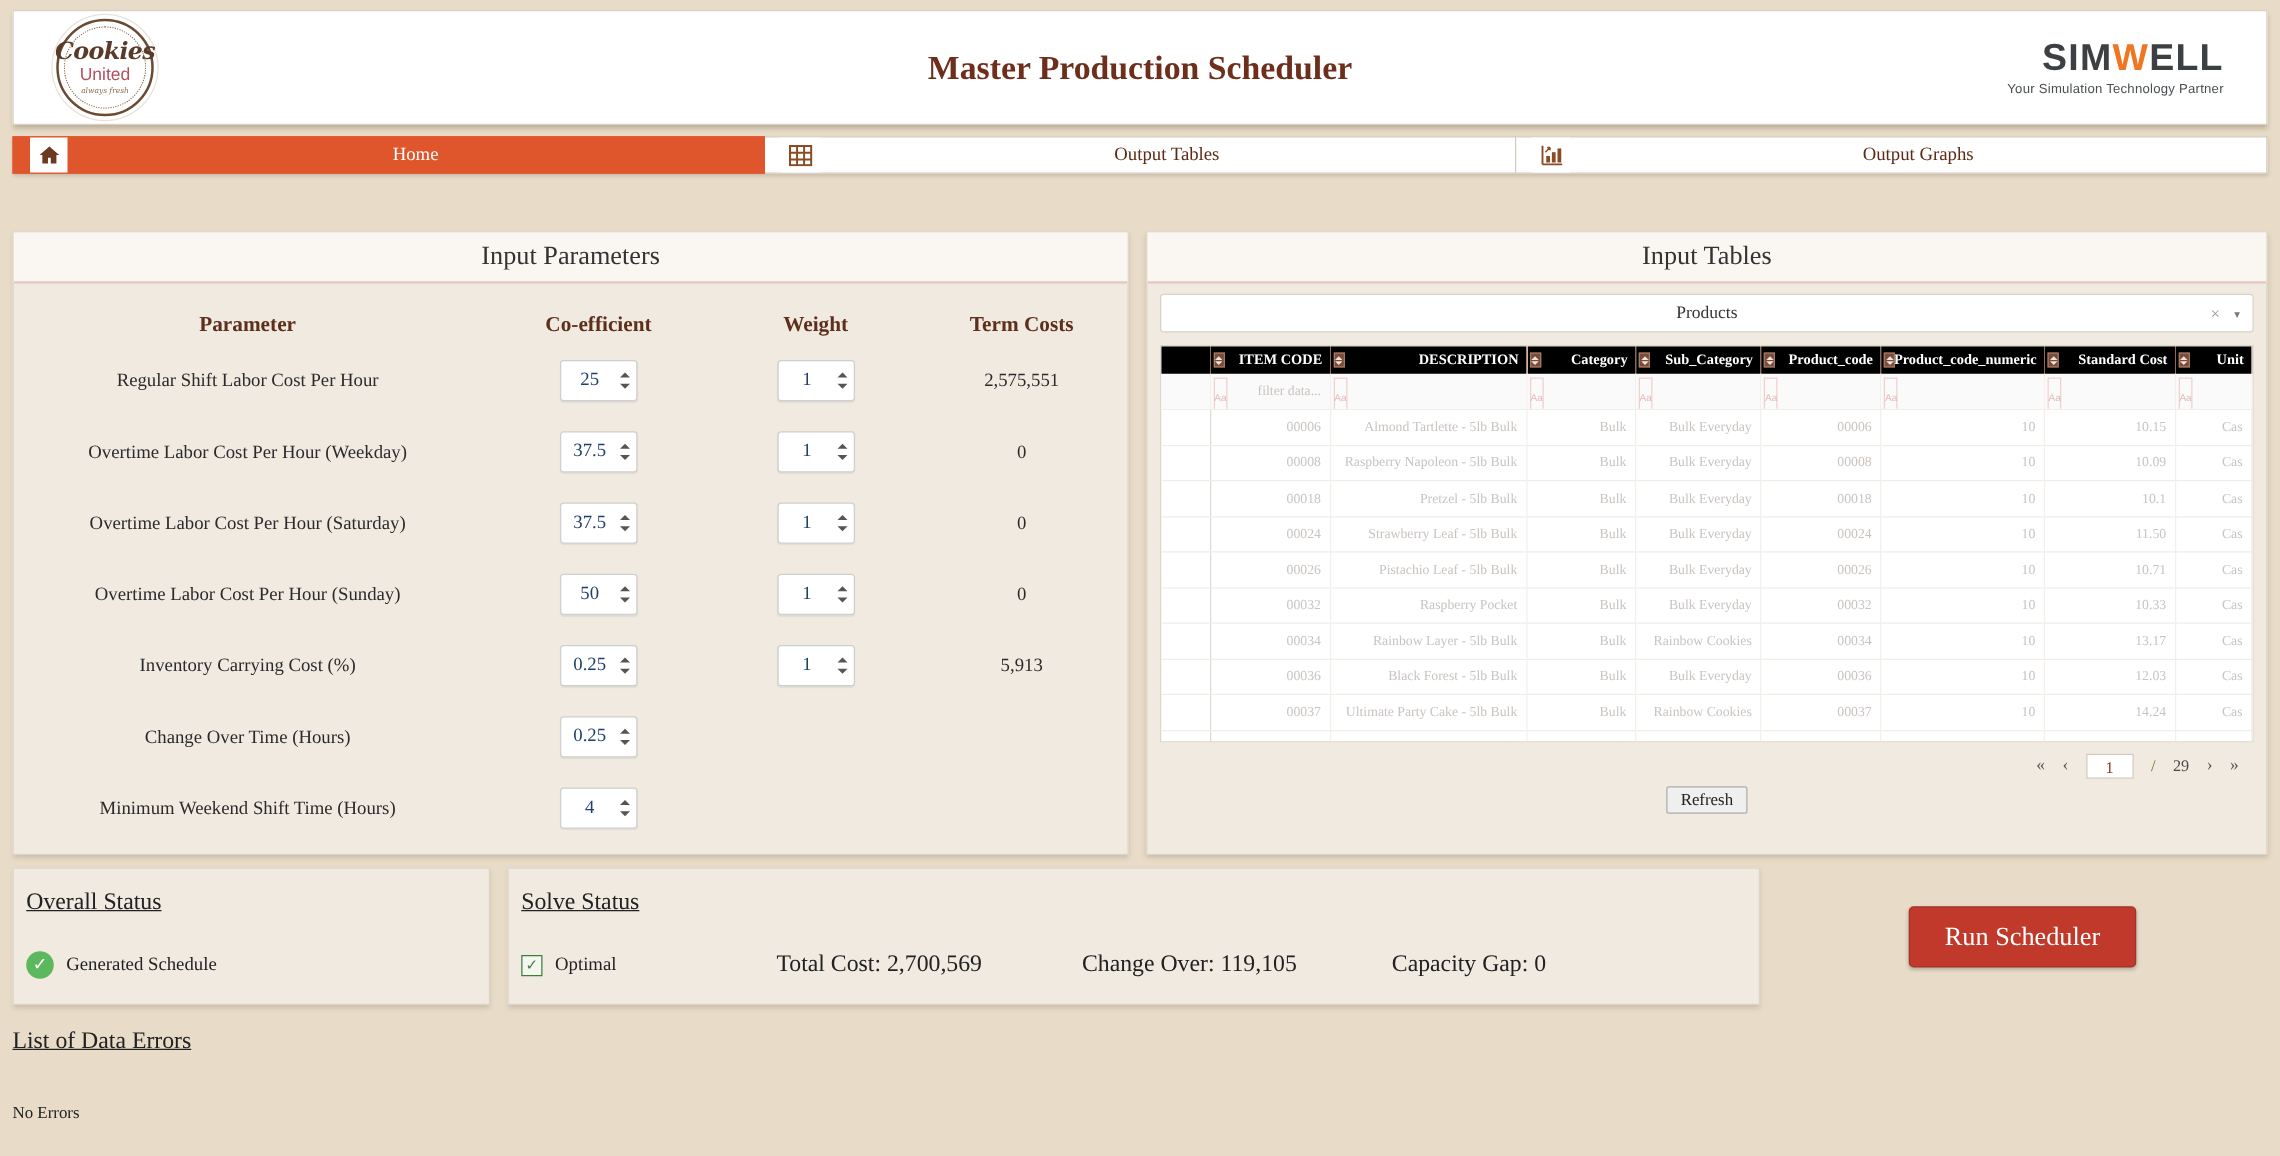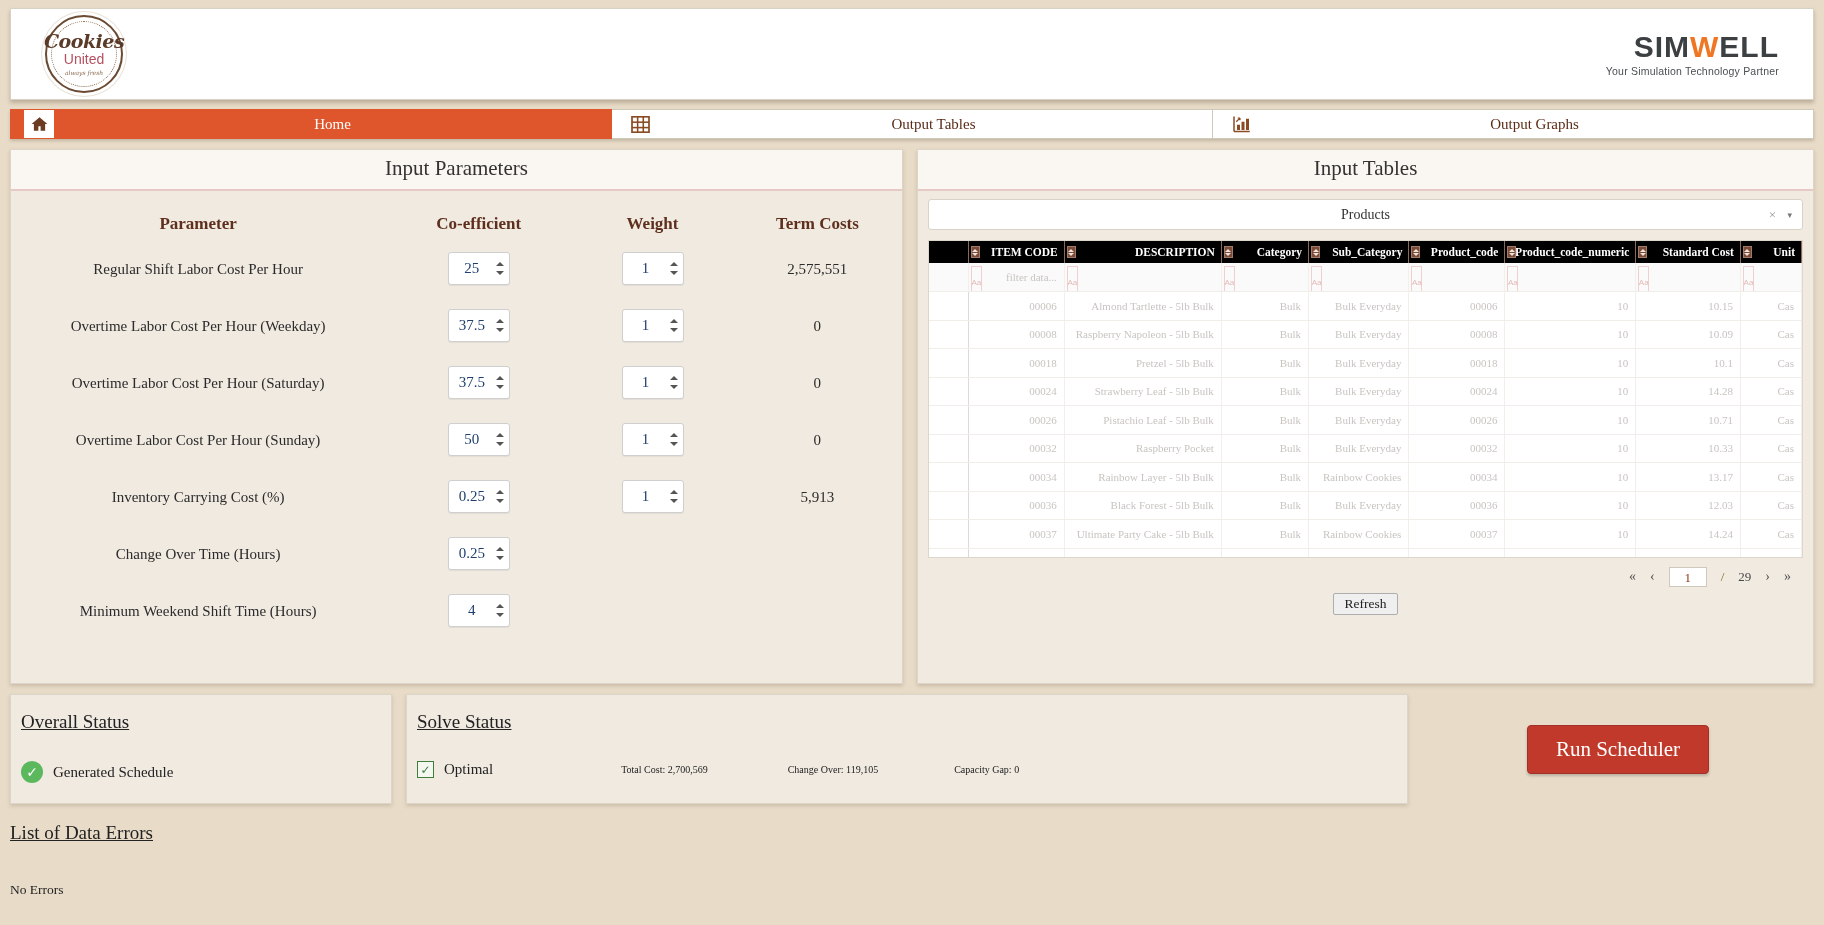--- a/index.html
+++ b/index.html
@@ -73,20 +73,21 @@
     font-family:"Liberation Serif", serif;
   }
   .nav-tab.active .nav-label { color:#fff; }
 
   
   .main { display:flex; margin:10px 10px 0 10px; gap:14px; height:535px; }
   .panel {
     background:#f0eae1;
     border:1px solid #ddd5c8;
     box-shadow:0 2px 4px rgba(90,70,50,.22);
+    margin-top:36px;
   }
   .panel-left  { width:893px; }
   .panel-right { flex:1; }
   .panel-title {
     background:#faf7f3; border-bottom:2px solid #e6c9c5;
     text-align:center; font-size:21px; color:#333; padding:6px 0 8px 0;
     font-family:"Liberation Serif", serif;
   }
 
   
@@ -199,21 +200,21 @@
     width:22px;height:22px;border-radius:50%;background:#5cb85c;color:#fff;
     display:flex;align-items:center;justify-content:center;font-size:14px;margin-right:10px;
     font-family:"DejaVu Sans", sans-serif;
   }
   .check-box {
     width:17px;height:17px;border:1.5px solid #3e7d3e;color:#3e7d3e;background:#f4f6f0;
     display:flex;align-items:center;justify-content:center;font-size:12px;margin-right:10px;
     font-family:"DejaVu Sans", sans-serif;
   }
   .solve-metrics { display:flex; align-items:center; }
-  .solve-metrics .m { font-size:10px; color:#222; }
+  .solve-metrics .m { font-size:19px; color:#222; }
   .m1 { margin-left:128px; } .m2 { margin-left:80px; } .m3 { margin-left:76px; }
 
   .run-wrap { flex:1; display:flex; align-items:center; justify-content:center; height:110px;}
   .run-btn {
     background:#c0392b; color:#fff; border:1px solid #a5302a; border-radius:4px;
     font-family:"Liberation Serif", serif; font-size:21px; padding:11px 28px; cursor:pointer;
     box-shadow:0 2px 3px rgba(0,0,0,.2);
   }
 
   
@@ -225,20 +226,21 @@
 <body>
 
 <div class="header">
   <div class="logo-wrap">
     <div class="logo-circle">
       <div class="logo-cookies">Cookies</div>
       <div class="logo-united">United</div>
       <div class="logo-always">always fresh</div>
     </div>
   </div>
+  <div class="header-title">Master Production Scheduler</div>
   <div class="simwell">
     <div class="simwell-word"><span>SIM</span><span class="orange">W</span><span>ELL</span></div>
     <div class="simwell-tag">Your Simulation Technology Partner</div>
   </div>
 </div>
 
 <div class="nav">
   <div class="nav-tab active">
     <div class="nav-icon">
       <svg width="19" height="18" viewBox="0 0 24 24">
@@ -527,21 +529,21 @@
                 <td>Cas</td>
               </tr>
               <tr>
                 <td class="rowhandle"></td>
                 <td>00024</td>
                 <td class="desc">Strawberry Leaf - 5lb Bulk</td>
                 <td class="cat">Bulk</td>
                 <td class="cat">Bulk Everyday</td>
                 <td>00024</td>
                 <td>10</td>
-                <td>14.28</td>
+                <td>11.50</td>
                 <td>Cas</td>
               </tr>
               <tr>
                 <td class="rowhandle"></td>
                 <td>00026</td>
                 <td class="desc">Pistachio Leaf - 5lb Bulk</td>
                 <td class="cat">Bulk</td>
                 <td class="cat">Bulk Everyday</td>
                 <td>00026</td>
                 <td>10</td>

